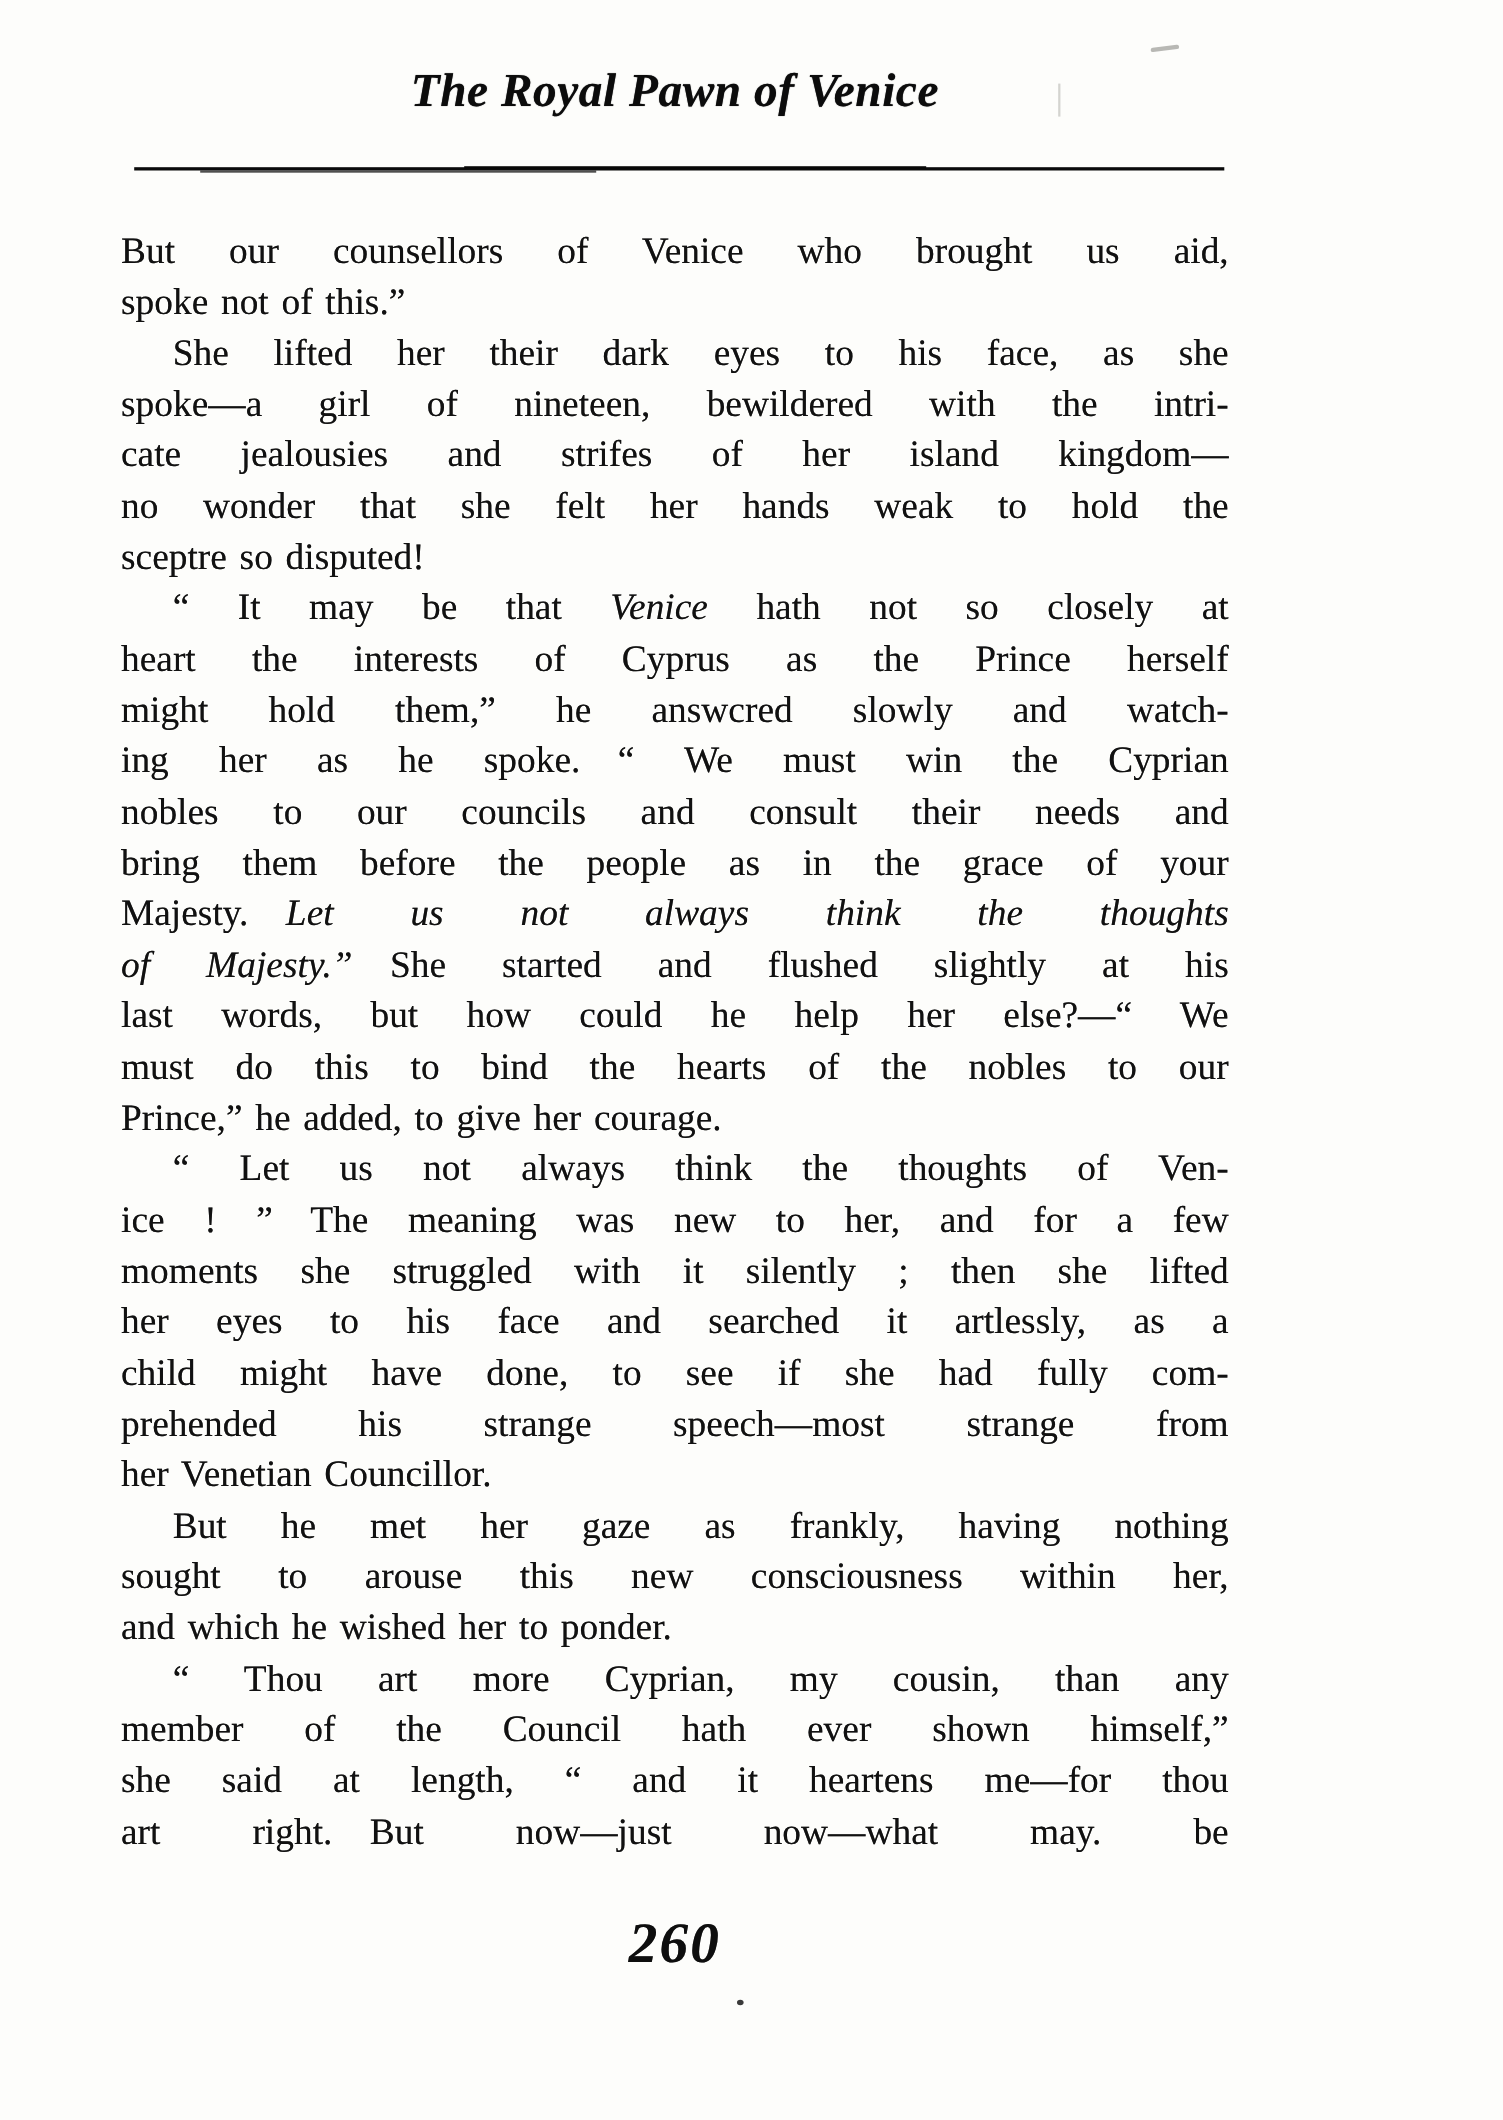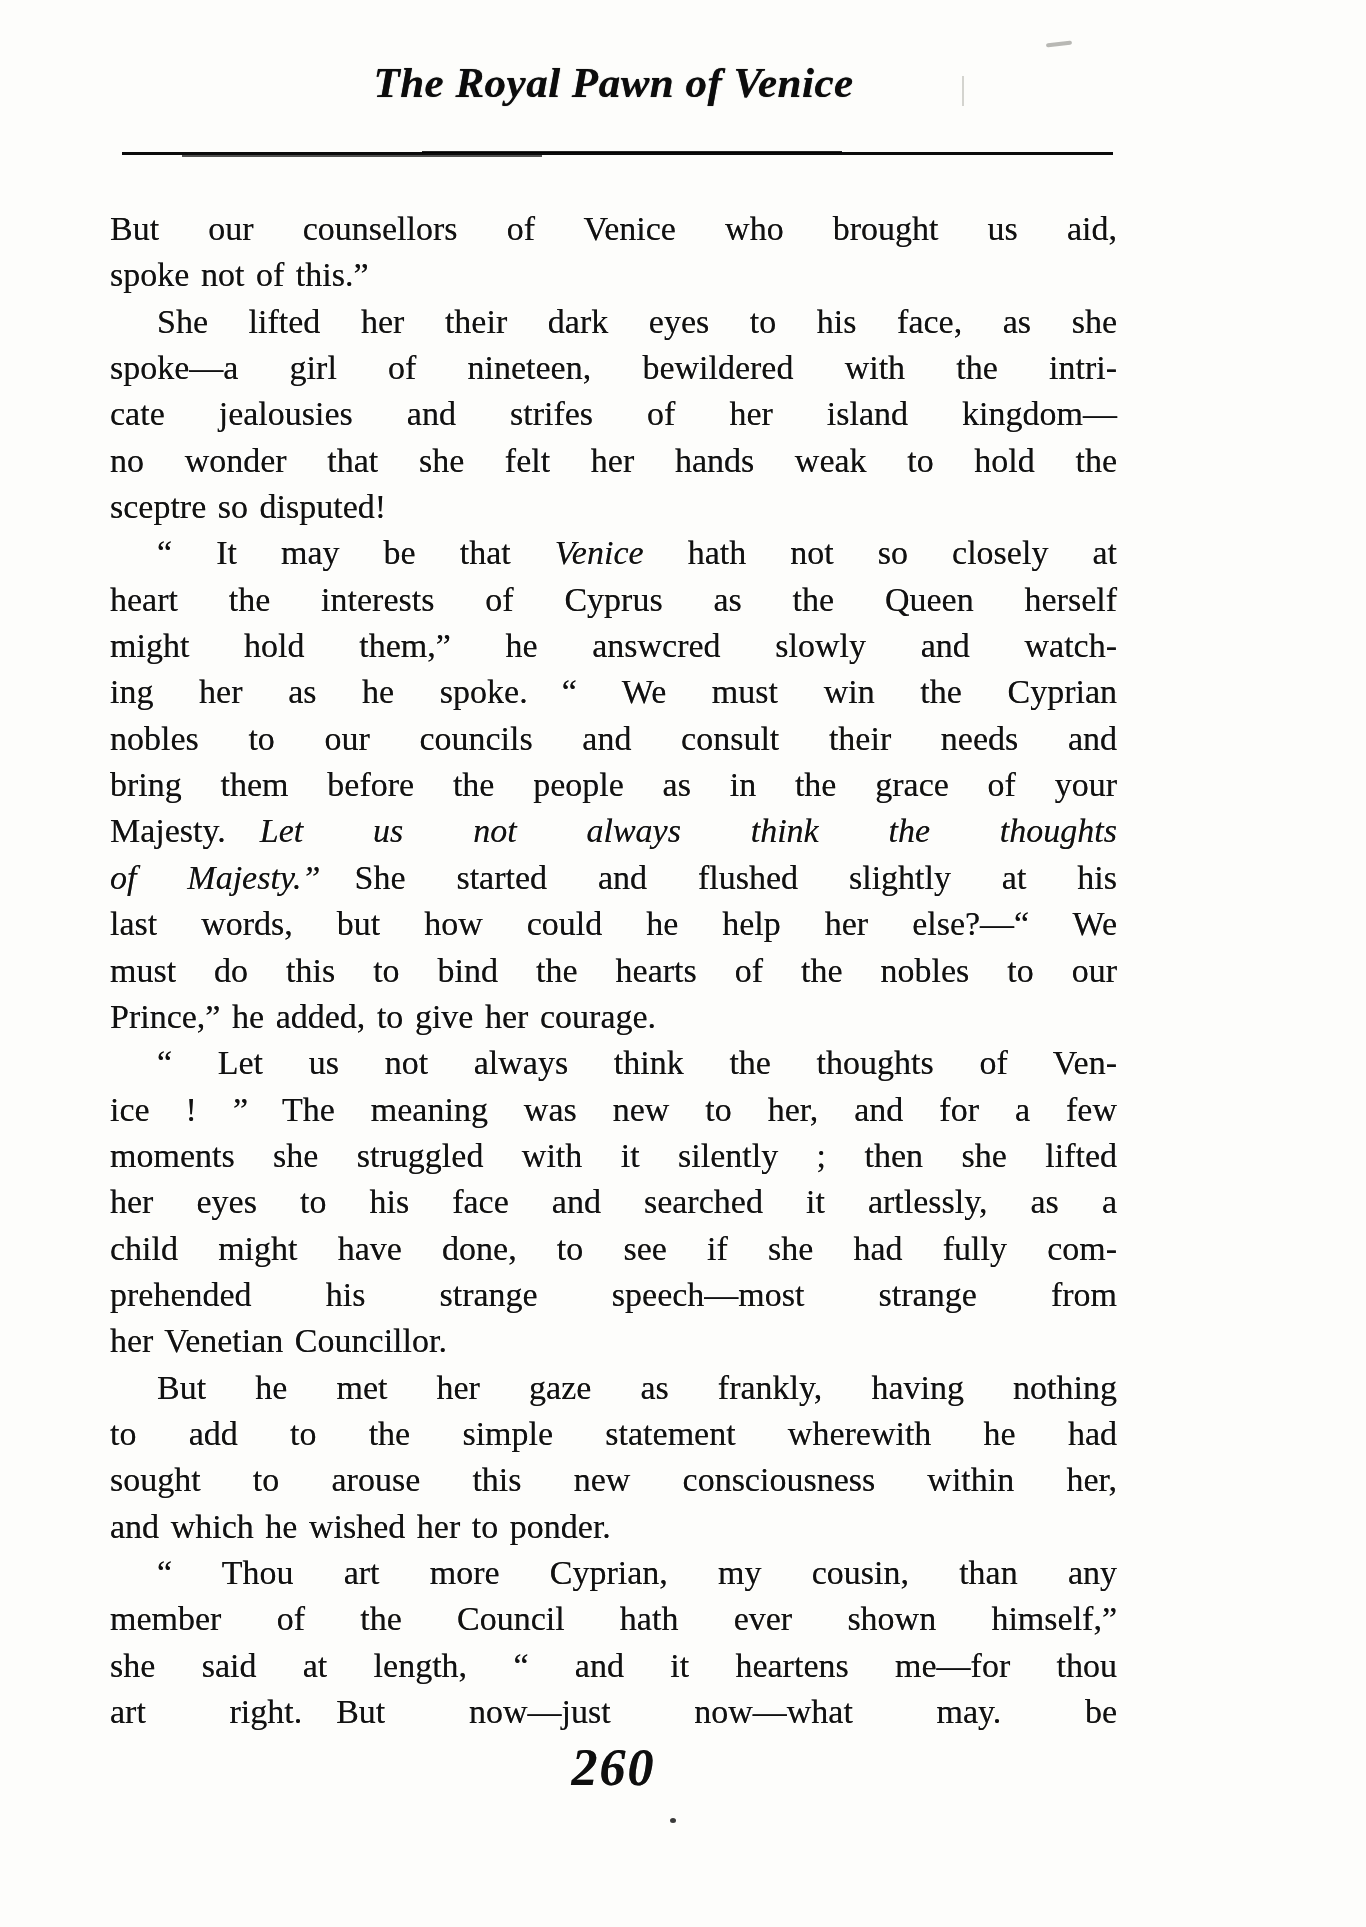--- a/index.html
+++ b/index.html
@@ -143,39 +143,38 @@
 
   <div class="text-block">
       <div class="line j"><span>But our counsellors of Venice who brought us aid,</span></div>
       <div class="line"><span>spoke not of this.”</span></div>
       <div class="line j indent"><span>She lifted her their dark eyes to his face, as she</span></div>
       <div class="line j"><span>spoke—a girl of nineteen, bewildered with the intri-</span></div>
       <div class="line j"><span>cate jealousies and strifes of her island kingdom—</span></div>
       <div class="line j"><span>no wonder that she felt her hands weak to hold the</span></div>
       <div class="line"><span>sceptre so disputed!</span></div>
       <div class="line j indent"><span>“ It may be that </span><em>Venice</em><span> hath not so closely at</span></div>
-      <div class="line j"><span>heart the interests of Cyprus as the Queen herself</span></div>
+      <div class="line j"><span>heart the interests of Cyprus as the Prince herself</span></div>
       <div class="line j"><span>might hold them,” he answcred slowly and watch-</span></div>
       <div class="line j"><span>ing her as he spoke. “ We must win the Cyprian</span></div>
       <div class="line j"><span>nobles to our councils and consult their needs and</span></div>
       <div class="line j"><span>bring them before the people as in the grace of your</span></div>
       <div class="line j"><span>Majesty. </span><em>Let us not always think the thoughts</em></div>
       <div class="line j"><em>of Majesty.”</em><span> She started and flushed slightly at his</span></div>
       <div class="line j"><span>last words, but how could he help her else?—“ We</span></div>
       <div class="line j"><span>must do this to bind the hearts of the nobles to our</span></div>
       <div class="line"><span>Prince,” he added, to give her courage.</span></div>
       <div class="line j indent"><span>“ Let us not always think the thoughts of Ven-</span></div>
       <div class="line j"><span>ice ! ” The meaning was new to her, and for a few</span></div>
       <div class="line j"><span>moments she struggled with it silently ; then she lifted</span></div>
       <div class="line j"><span>her eyes to his face and searched it artlessly, as a</span></div>
       <div class="line j"><span>child might have done, to see if she had fully com-</span></div>
       <div class="line j"><span>prehended his strange speech—most strange from</span></div>
       <div class="line"><span>her Venetian Councillor.</span></div>
       <div class="line j indent"><span>But he met her gaze as frankly, having nothing</span></div>
-      <div class="line j"><span>to add to the simple statement wherewith he had</span></div>
       <div class="line j"><span>sought to arouse this new consciousness within her,</span></div>
       <div class="line"><span>and which he wished her to ponder.</span></div>
       <div class="line j indent"><span>“ Thou art more Cyprian, my cousin, than any</span></div>
       <div class="line j"><span>member of the Council hath ever shown himself,”</span></div>
       <div class="line j"><span>she said at length, “ and it heartens me—for thou</span></div>
       <div class="line j"><span>art right. But now—just now—what may. be</span></div>
     </div>
 
   <div class="page-number">260</div>
 

